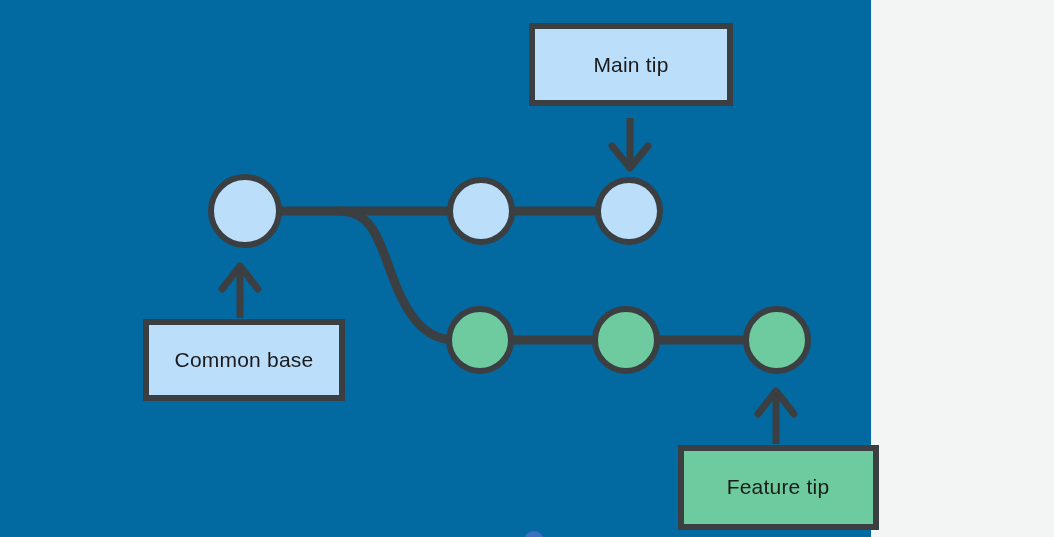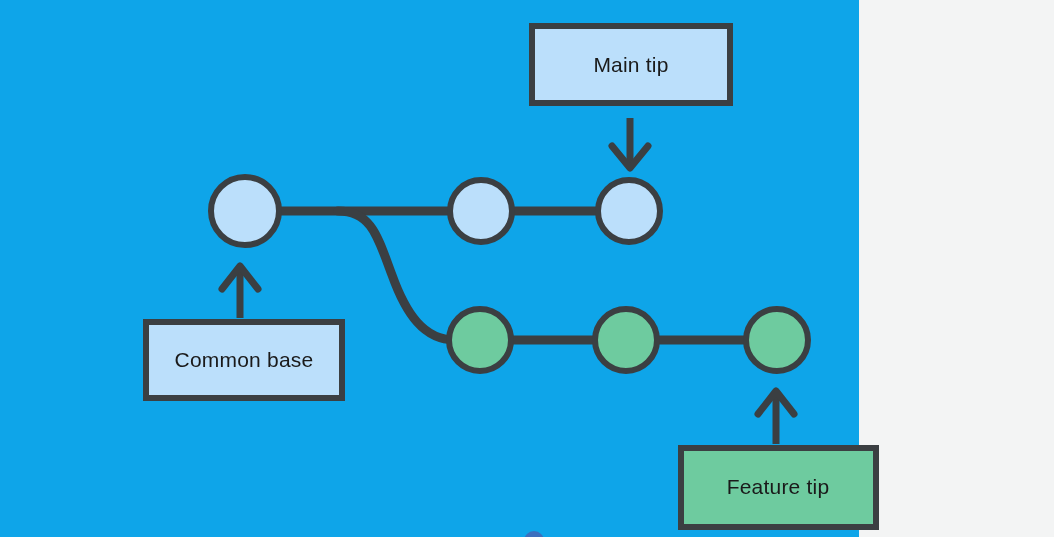--- a/index.html
+++ b/index.html
@@ -11,21 +11,22 @@
     width: 1054px;
     height: 537px;
     background: #f3f4f4;
     font-family: "Liberation Sans", sans-serif;
     overflow: hidden;
   }
   #canvas {
     position: relative;
     width: 859px;
     height: 537px;
-    background: #0ea5e9;
+    background: #0369a1;
+    padding-left: 12px;
   }
   #diagram-svg {
     position: absolute;
     left: 0;
     top: 0;
     width: 1054px;
     height: 537px;
     display: block;
   }
   .box-label {

